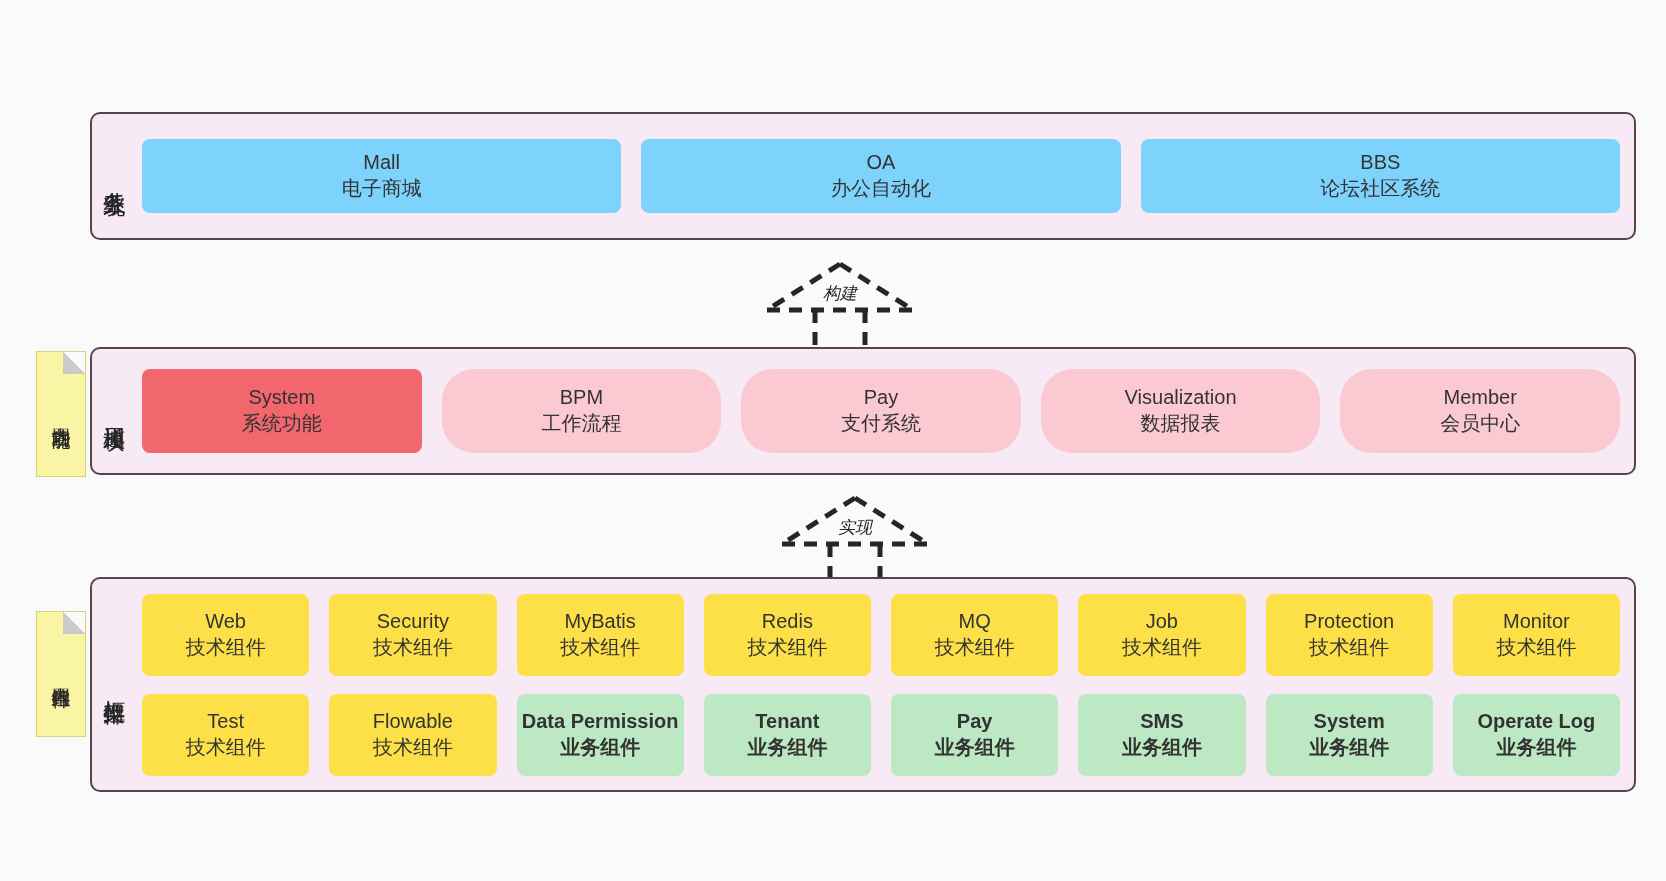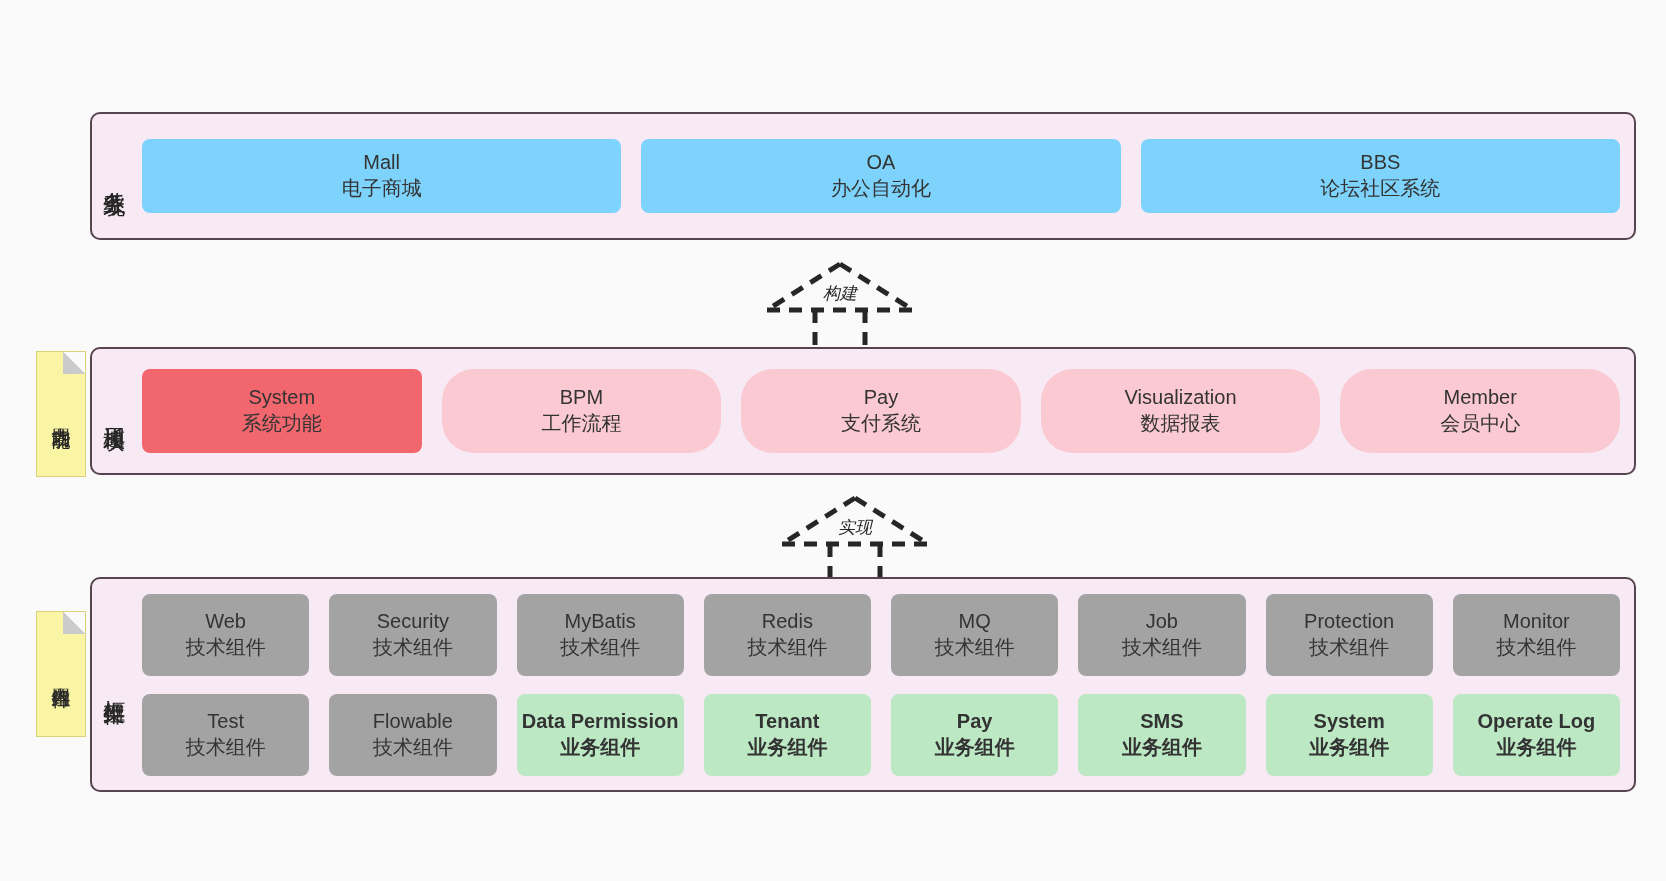--- a/index.html
+++ b/index.html
@@ -69,21 +69,21 @@
     line-height: 1.28;
     color: #333333;
     padding: 6px 4px;
   }
   .card .c-en { display: block; }
   .card .c-cn { display: block; }
 
   .c-blue       { background: #7dd3fc; align-items: center; }
   .c-red        { background: #F2666E; }
   .c-pink       { background: #FBC9D2; border-radius: 32px; }
-  .c-green      { background: #a3a3a3; }
+  .c-green      { background: #fde047; }
   .c-lightgreen { background: #BDE8C4; font-weight: bold; }
 
   
   #layer-business  { left: 90px;  top: 112px; width: 1546px; height: 128px; }
   #layer-business .card { height: 74px; }
 
   #layer-modules   { left: 90px;  top: 347px; width: 1546px; height: 128px; }
   #layer-modules .card { height: 84px; }
 
   #layer-framework { left: 90px;  top: 577px; width: 1546px; height: 215px; }

